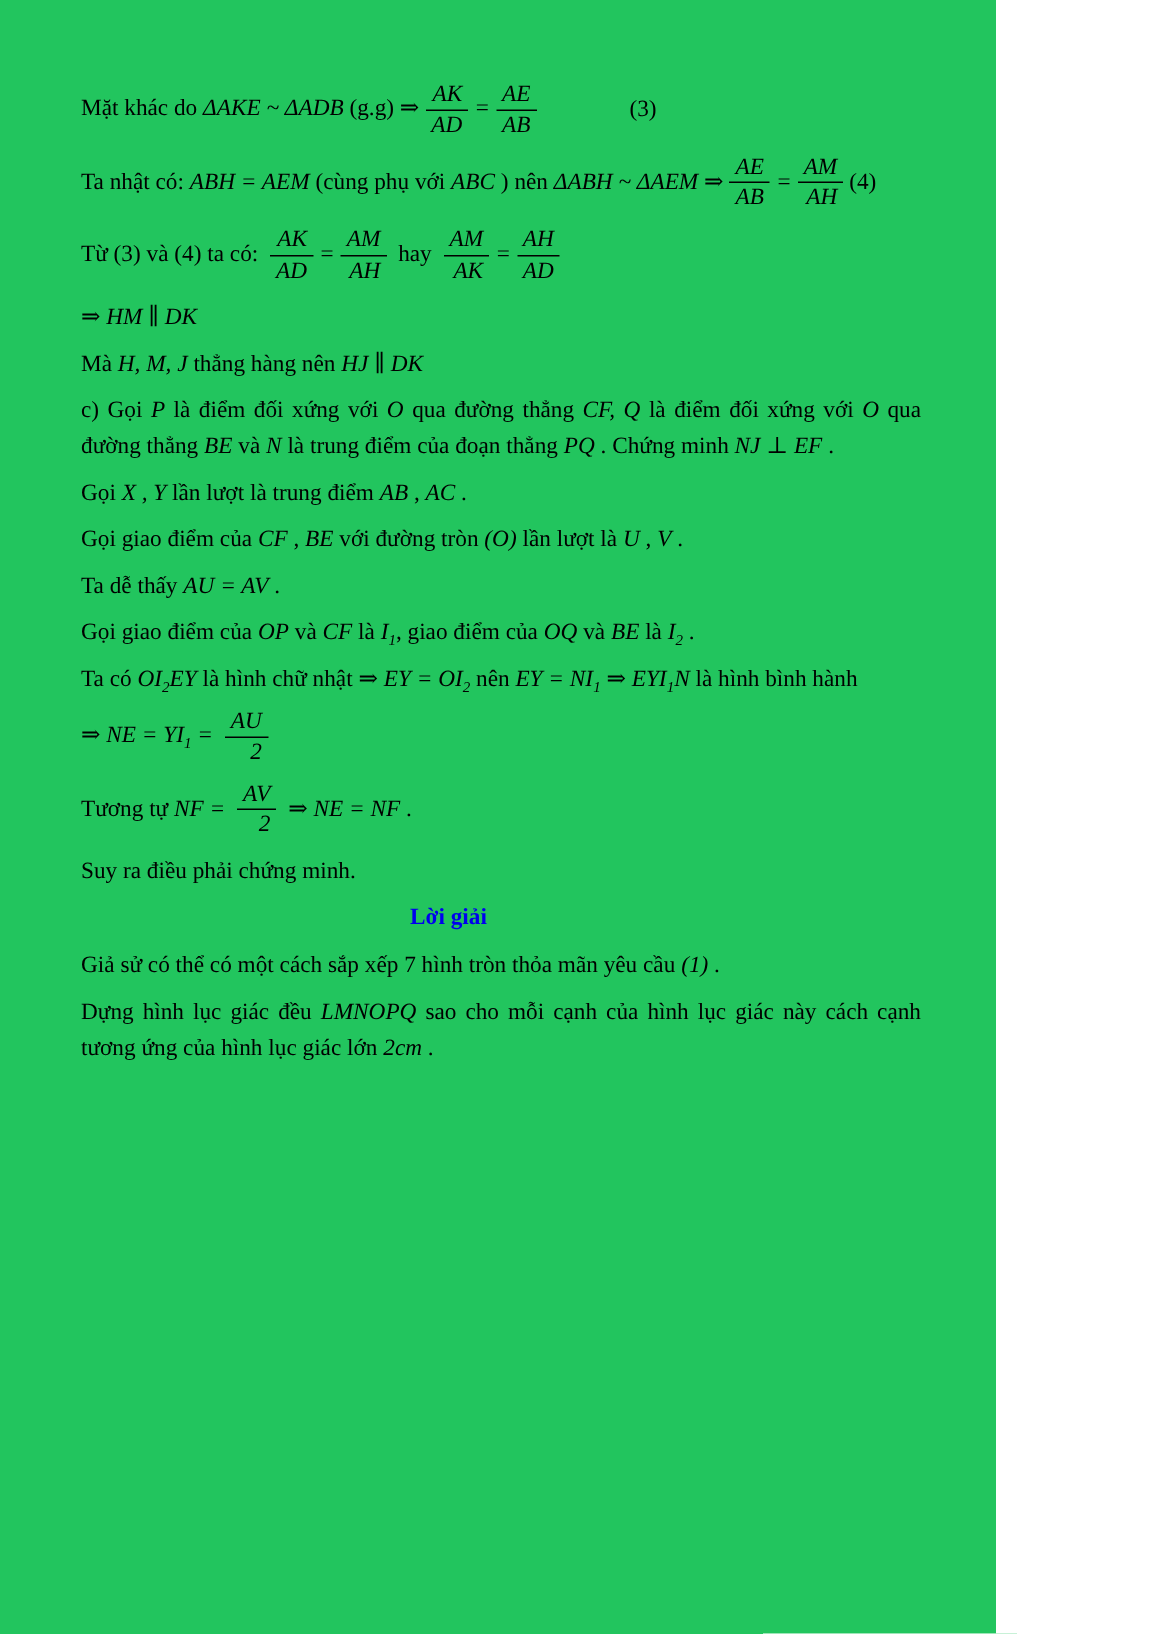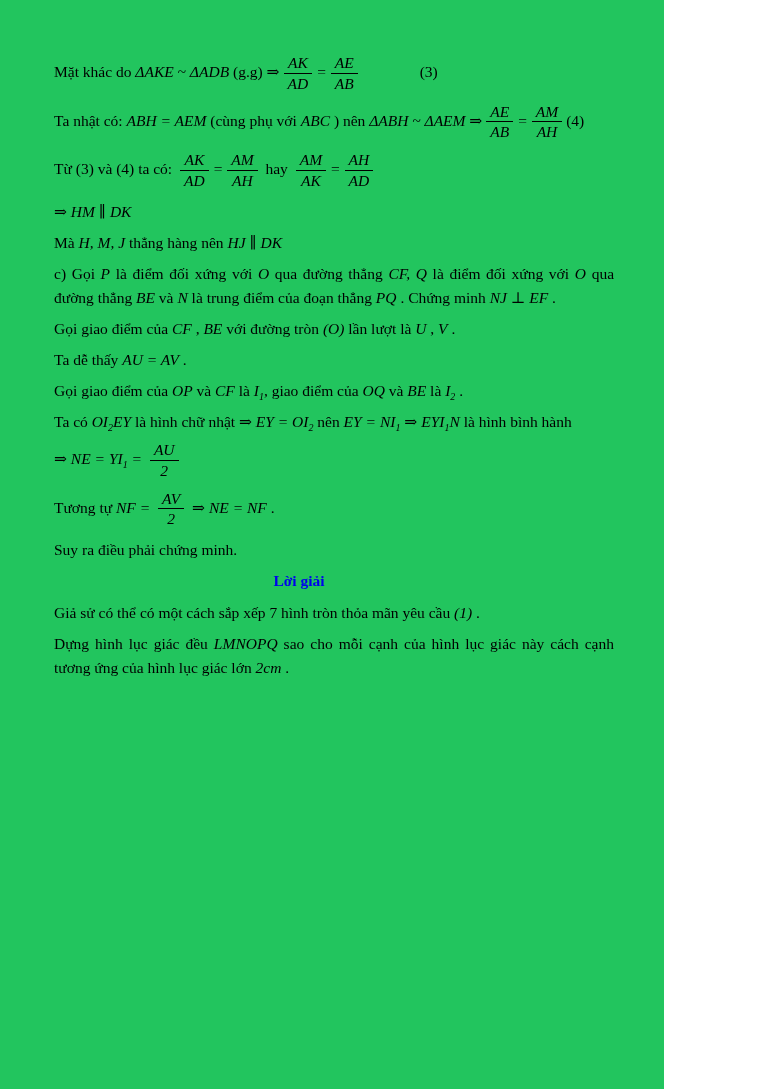--- a/index.html
+++ b/index.html
@@ -13,21 +13,21 @@
     font-size:15.5px;
     color:#000000;
     overflow:hidden;
   }
   p { margin:0 0 7px 0; line-height:1.55; }
   .wrap { text-align:justify; }
   .m { font-style:italic; }
   .frac-line { margin:4px 0 10px 0; white-space:nowrap; }
   .frac {
     display:inline-block; vertical-align:middle;
-    text-align:center; font-style:italic;
+    text-align:right; font-style:italic;
     margin:0 4px; line-height:1.15;
   }
   .frac .num { display:block; padding:0 4px 1px 4px; border-bottom:1px solid #000; }
   .frac .den { display:block; padding:1px 4px 0 4px; }
   sub.ss { font-size:10px; font-style:italic; line-height:0; }
   .gap-left { margin-left:58px; }
   .bai { position:relative; margin:6px 0 8px 0; }
   .bai-label {
     position:absolute; left:-66px; top:0;
     color:var(--accent,#0000EE); font-weight:bold;
@@ -51,20 +51,21 @@
   <p class="frac-line"><span>Ta nhật có: </span><span class="m">ABH = AEM</span><span> (cùng phụ với </span><span class="m">ABC</span><span> ) nên </span><span class="m">ΔABH ~ ΔAEM ⇒</span><span class="frac"><span class="num">AE</span><span class="den">AB</span></span><span class="m">=</span><span class="frac"><span class="num">AM</span><span class="den">AH</span></span><span>(4)</span></p>
 
   <p class="frac-line"><span>Từ (3) và (4) ta có: </span><span class="frac"><span class="num">AK</span><span class="den">AD</span></span><span class="m">=</span><span class="frac"><span class="num">AM</span><span class="den">AH</span></span><span> hay </span><span class="frac"><span class="num">AM</span><span class="den">AK</span></span><span class="m">=</span><span class="frac"><span class="num">AH</span><span class="den">AD</span></span></p>
 
   <p><span class="m">⇒ HM ∥ DK</span></p>
 
   <p><span>Mà </span><span class="m">H, M, J</span><span> thẳng hàng nên </span><span class="m">HJ ∥ DK</span></p>
 
   <p class="wrap"><span>c) Gọi </span><span class="m">P</span><span> là điểm đối xứng với </span><span class="m">O</span><span> qua đường thẳng </span><span class="m">CF, Q</span><span> là điểm đối xứng với </span><span class="m">O</span><span> qua đường thẳng </span><span class="m">BE</span><span> và </span><span class="m">N</span><span> là trung điểm của đoạn thẳng </span><span class="m">PQ</span><span> . Chứng minh </span><span class="m">NJ ⊥ EF</span><span> .</span></p>
 
+  <p><span>Gọi </span><span class="m">X , Y</span><span> lần lượt là trung điểm </span><span class="m">AB</span><span> , </span><span class="m">AC</span><span> .</span></p>
 
   <p><span>Gọi giao điểm của </span><span class="m">CF</span><span> , </span><span class="m">BE</span><span> với đường tròn </span><span class="m">(O)</span><span> lần lượt là </span><span class="m">U</span><span> , </span><span class="m">V</span><span> .</span></p>
 
   <p><span>Ta dễ thấy </span><span class="m">AU = AV</span><span> .</span></p>
 
   <p><span>Gọi giao điểm của </span><span class="m">OP</span><span> và </span><span class="m">CF</span><span> là </span><span class="m">I</span><sub class="ss">1</sub><span>, giao điểm của </span><span class="m">OQ</span><span> và </span><span class="m">BE</span><span> là </span><span class="m">I</span><sub class="ss">2</sub><span> .</span></p>
 
   <p><span>Ta có </span><span class="m">OI</span><sub class="ss">2</sub><span class="m">EY</span><span> là hình chữ nhật </span><span class="m">⇒ EY = OI</span><sub class="ss">2</sub><span> nên </span><span class="m">EY = NI</span><sub class="ss">1</sub><span class="m"> ⇒ EYI</span><sub class="ss">1</sub><span class="m">N</span><span> là hình bình hành</span></p>
 
   <p class="frac-line"><span class="m">⇒ NE = YI</span><sub class="ss">1</sub><span class="m"> = </span><span class="frac"><span class="num">AU</span><span class="den">2</span></span></p>

